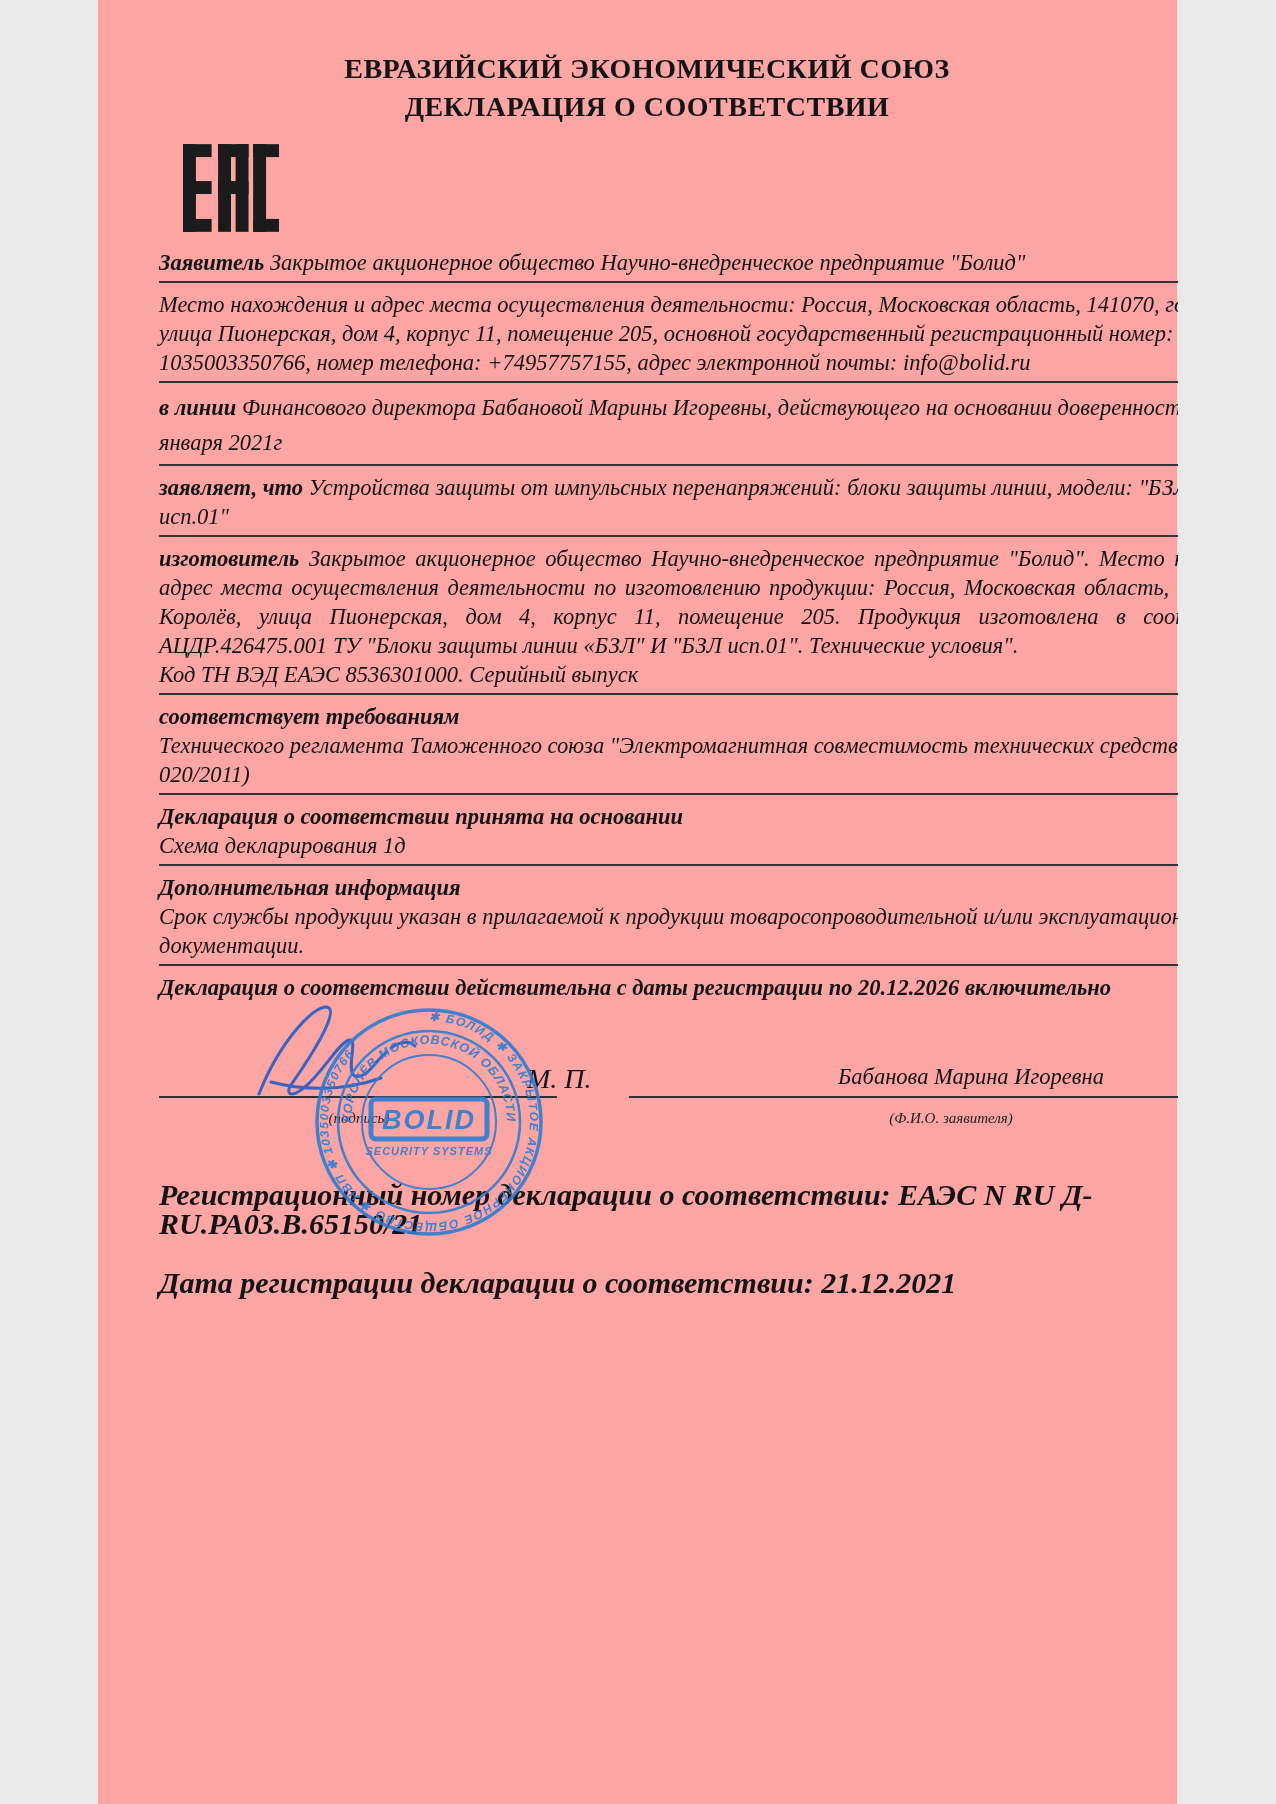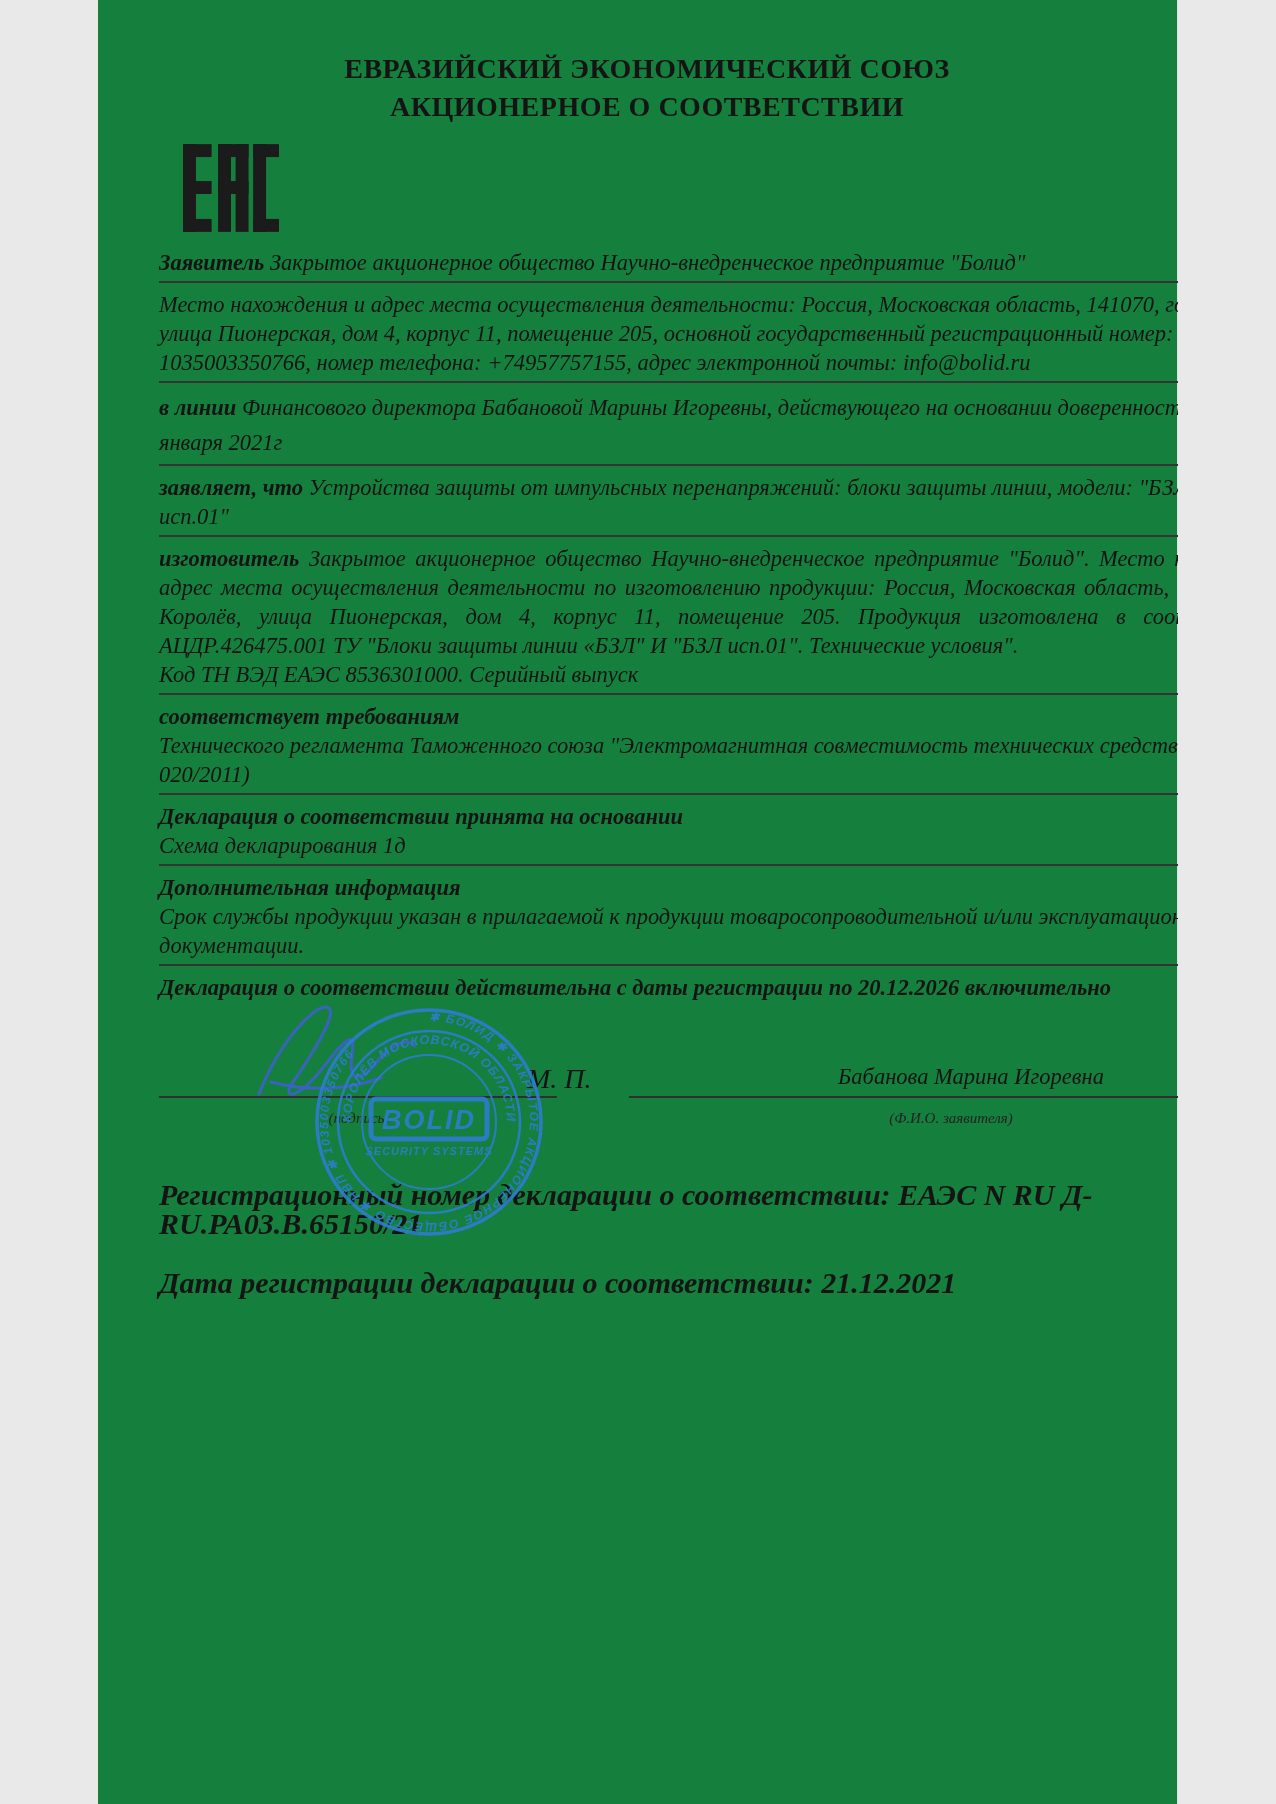--- a/index.html
+++ b/index.html
@@ -1,20 +1,20 @@
 <!DOCTYPE html>
 <html><head>
 <meta charset="utf-8">
 <style>
   html,body{margin:0;padding:0;background:#e9e9e9;}
   .page{
     position:relative;
     width:1080px;height:1804px;
     margin:0 auto;
-    background:#15803d;
+    background:#fca5a5;
     font-family:"Liberation Serif", serif;
     color:#141414;
     overflow:hidden;
     box-shadow:inset -1px 0 0 #e0e0e0;
   }
   .content{position:absolute;left:61px;top:0;width:1154px;}
   .titles{margin:50px 0 0 -14px;width:1004px;text-align:center;
           font-weight:700;font-size:28px;line-height:38px;letter-spacing:.5px;}
   .eac{margin:16px 0 0 24px;display:block;}
   .body-text{font-size:22.5px;line-height:29px;font-style:italic;}
@@ -43,21 +43,21 @@
   .footer-line.second{margin-top:22px;}
 </style>
 </head>
 <body>
 
 <div class="page">
   <div class="content">
 
     <div class="titles">
       <div>ЕВРАЗИЙСКИЙ ЭКОНОМИЧЕСКИЙ СОЮЗ</div>
-      <div>АКЦИОНЕРНОЕ О СООТВЕТСТВИИ</div>
+      <div>ДЕКЛАРАЦИЯ О СООТВЕТСТВИИ</div>
     </div>
 
     <svg class="eac" width="96" height="92" viewBox="0 0 104 95">
       <g fill="#1b1b1b">
         <rect x="0" y="0" width="14" height="95"></rect>
         <rect x="0" y="0" width="31" height="14"></rect>
         <rect x="0" y="40" width="31" height="14"></rect>
         <rect x="0" y="81" width="31" height="14"></rect>
         <rect x="38" y="0" width="14" height="95"></rect>
         <rect x="38" y="0" width="33" height="14"></rect>

